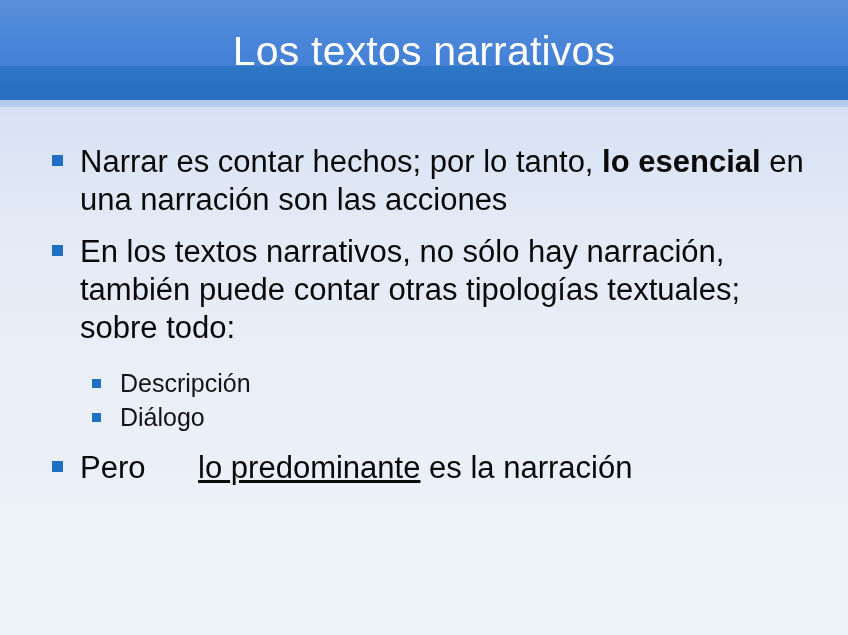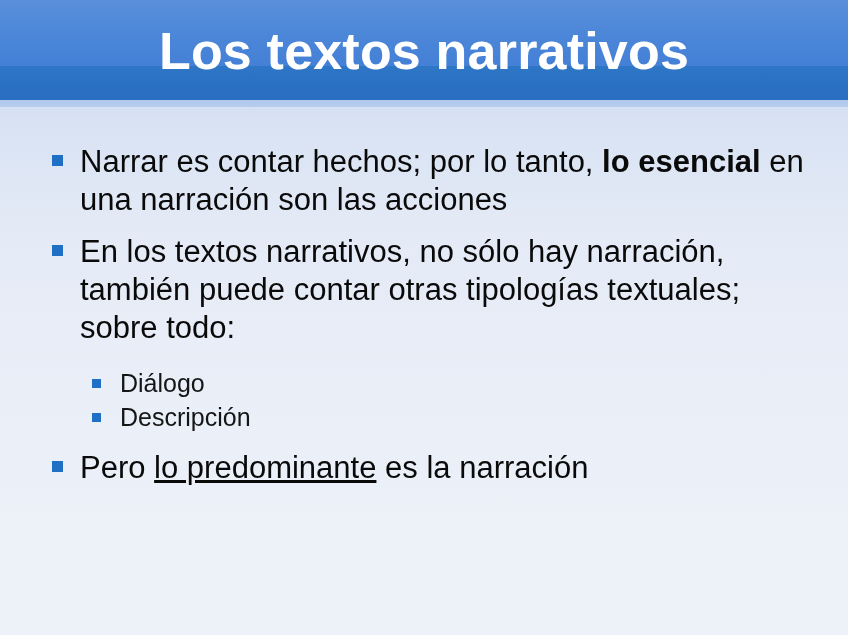--- a/index.html
+++ b/index.html
@@ -60,22 +60,22 @@
     width: 848px;
     height: 7px;
     background: linear-gradient(to bottom, #AFC9EC 0%, #B6CEEE 100%);
   }
   .slide-title {
     position: absolute;
     top: 27px;
     left: 0;
     width: 848px;
     text-align: center;
-    font-size: 52px;
-    font-weight: bold;
+    font-size: 41px;
+    font-weight: normal;
     color: #FFFFFF;
     letter-spacing: 0.2px;
     line-height: 48px;
     white-space: nowrap;
   }
 
   
   .content {
     position: absolute;
     top: 107px;
@@ -113,20 +113,21 @@
     line-height: 38px;
     color: #0A0A0A;
     font-weight: normal;
   }
   .bullet .btext b {
     font-weight: bold;
   }
   .bullet .btext u {
     text-decoration: underline;
     text-underline-offset: 2px;
+    margin-left: 44px;
   }
 
   .bullet.level2 {
     padding-left: 76px;
     margin-bottom: 2px;
   }
   .bullet.level2 .marker {
     left: 48px;
     top: 12px;
     width: 9px;
@@ -165,26 +166,26 @@
 
       <div class="bullet level1">
         <span class="marker"></span>
         <span class="btext"><span>En los textos narrativos, no sólo hay narración, también puede contar otras tipologías textuales; sobre todo:</span></span>
       </div>
 
       <div class="spacer-md"></div>
 
       <div class="bullet level2">
         <span class="marker"></span>
-        <span class="btext"><span>Diálogo</span></span>
+        <span class="btext"><span>Descripción</span></span>
       </div>
 
       <div class="bullet level2">
         <span class="marker"></span>
-        <span class="btext"><span>Descripción</span></span>
+        <span class="btext"><span>Diálogo</span></span>
       </div>
 
       <div class="spacer-md"></div>
 
       <div class="bullet level1">
         <span class="marker"></span>
         <span class="btext"><span>Pero </span><u>lo predominante</u><span> es la narración</span></span>
       </div>
 
     </div>

